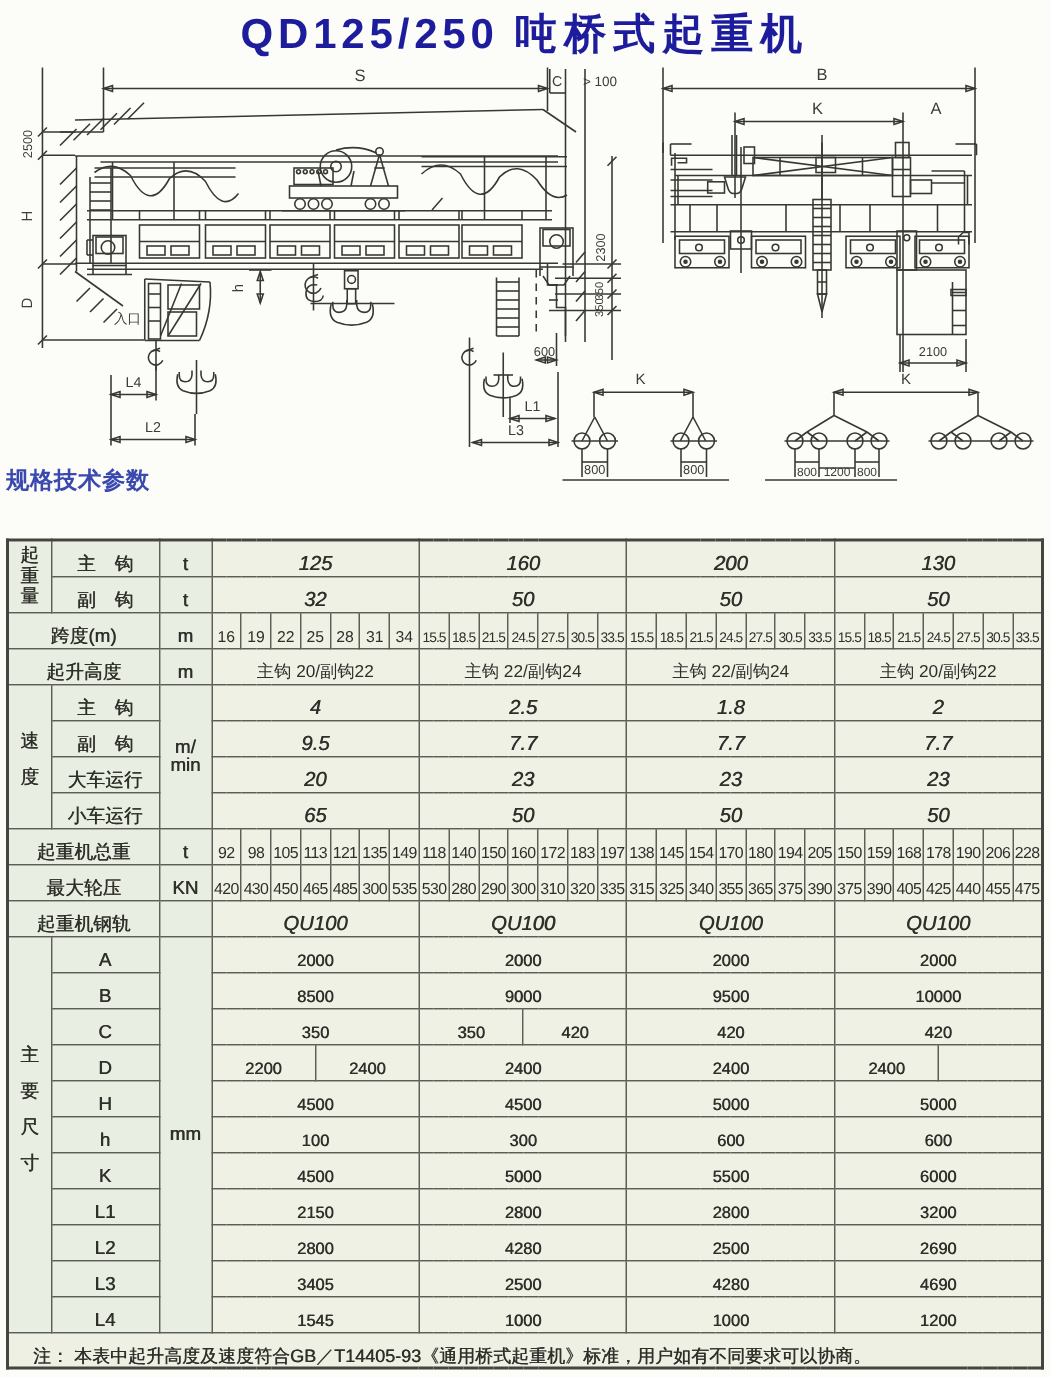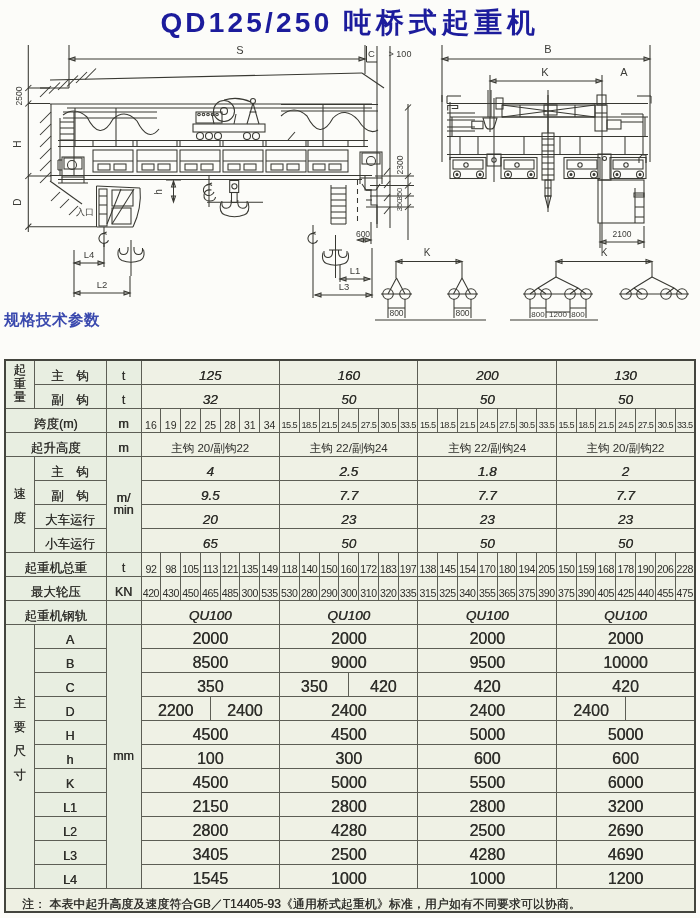--- a/index.html
+++ b/index.html
@@ -8,21 +8,21 @@
 #draw{position:absolute;top:40px;left:0;}
 #sublabel{position:absolute;top:310px;left:4px;font-size:15.5px;font-weight:bold;color:#3a49ae;letter-spacing:0.5px;}
 #spec{position:absolute;top:359px;left:4px;width:692px;
   border-collapse:collapse;table-layout:fixed;border:2px solid #44453e;}
 #spec td{box-sizing:border-box;border:1px solid #5d5e55;height:24px;padding:0 0 1px 0;text-align:center;
   vertical-align:bottom;color:#2e2e2a;background:#eff1e5;overflow:hidden;
   font-size:12.5px;line-height:1;text-shadow:0.35px 0 0 #3a3a34;}
 #spec td.mid{vertical-align:middle;padding:0;}
 #spec td.lab{background:#e8eee1;font-size:12.5px;}
 #spec td.d1{font-size:13.5px;font-style:italic;}
-#spec td.dm{font-size:16px;}
+#spec td.dm{font-size:11px;}
 #spec td.d2{font-size:11.5px;text-shadow:none;}
 #spec td.sp{font-size:10.5px;text-shadow:none;}
 #spec td.spd{font-size:9.2px;letter-spacing:-0.6px;text-shadow:none;margin-top:41px;}
 #spec td.sn{font-size:10.6px;letter-spacing:-0.4px;text-shadow:none;}
 #spec td.nt{background:#eef0e3;text-align:left;font-size:12px;}
 .vert{line-height:13.2px;font-size:12.5px;}
 .vert2{line-height:24.5px;font-size:12.5px;position:relative;top:2px;}
 .vert4{line-height:24px;font-size:12.5px;position:relative;top:-17px;}
 .note{padding-left:16px;}
 </style></head>

